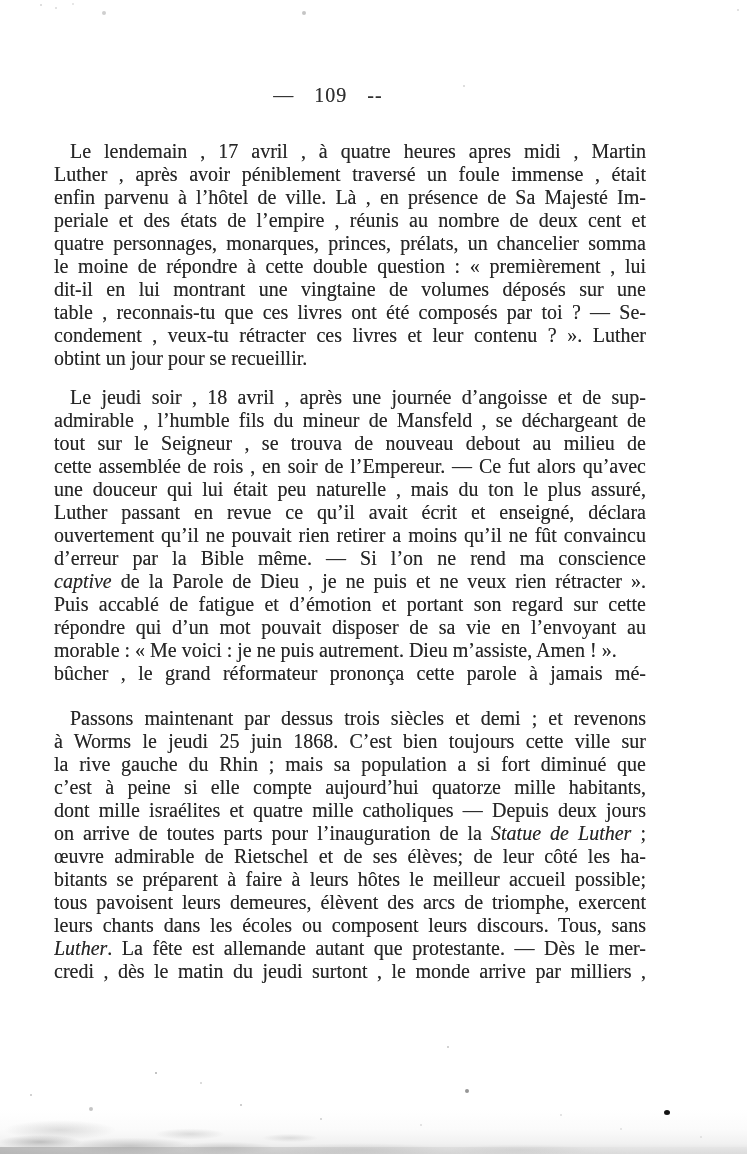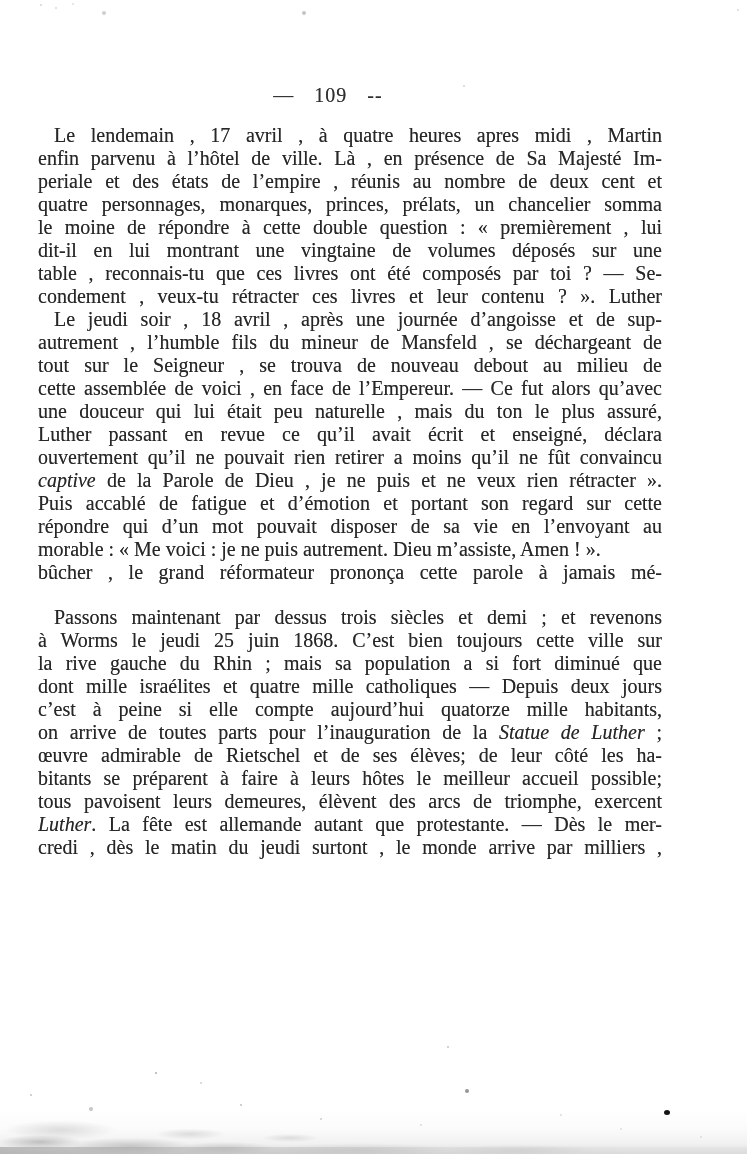--- a/index.html
+++ b/index.html
@@ -33,21 +33,21 @@
   .text-block {
     position: absolute;
     top: 124px;
     left: 38px;
     width: 624px;
     font-size: 20px;
     line-height: 23px;
     color: #272727;
     text-shadow: 0 0 0.6px rgba(40,40,40,0.55);
   }
-  .paragraph { margin: 0; }
+  .paragraph { margin: 16px; }
   .paragraph.gap { margin-top: 22px; }
   .line {
     text-align: justify;
     text-align-last: justify;
     height: 23px;
     overflow: hidden;
   }
   .line.noj { text-align-last: left; }
   .line.indent { text-indent: 16px; }
   .it { font-style: italic; }
@@ -114,51 +114,55 @@
 </style>
 </head>
 <body>
 
 <div class="page">
   <div class="specks"></div>
   <div class="pagenum">— 109 --</div>
   <div class="text-block">
       <div class="paragraph">
         <div class="line indent"><span>Le lendemain , 17 avril , à quatre heures apres midi , Martin</span></div>
+        <div class="line"><span>Luther , après avoir péniblement traversé un foule immense , était</span></div>
         <div class="line"><span>enfin parvenu à l’hôtel de ville. Là , en présence de Sa Majesté Im-</span></div>
         <div class="line"><span>periale et des états de l’empire , réunis au nombre de deux cent et</span></div>
         <div class="line"><span>quatre personnages, monarques, princes, prélats, un chancelier somma</span></div>
         <div class="line"><span>le moine de répondre à cette double question : « premièrement , lui</span></div>
         <div class="line"><span>dit-il en lui montrant une vingtaine de volumes déposés sur une</span></div>
         <div class="line"><span>table , reconnais-tu que ces livres ont été composés par toi ? — Se-</span></div>
         <div class="line"><span>condement , veux-tu rétracter ces livres et leur contenu ? ». Luther</span></div>
+        <div class="line noj"><span>obtint un jour pour se recueillir.</span></div>
       </div>
       <div class="paragraph">
         <div class="line indent"><span>Le jeudi soir , 18 avril , après une journée d’angoisse et de sup-</span></div>
-        <div class="line"><span>autrement , l’humble fils du mineur de Mansfeld , se déchargeant de</span></div>
+        <div class="line"><span>admirable , l’humble fils du mineur de Mansfeld , se déchargeant de</span></div>
         <div class="line"><span>tout sur le Seigneur , se trouva de nouveau debout au milieu de</span></div>
-        <div class="line"><span>cette assemblée de voici , en face de l’Empereur. — Ce fut alors qu’avec</span></div>
+        <div class="line"><span>cette assemblée de rois , en soir de l’Empereur. — Ce fut alors qu’avec</span></div>
         <div class="line"><span>une douceur qui lui était peu naturelle , mais du ton le plus assuré,</span></div>
         <div class="line"><span>Luther passant en revue ce qu’il avait écrit et enseigné, déclara</span></div>
         <div class="line"><span>ouvertement qu’il ne pouvait rien retirer a moins qu’il ne fût convaincu</span></div>
+        <div class="line"><span>d’erreur par la Bible même. — Si l’on ne rend ma conscience</span></div>
         <div class="line"><span class="it">captive</span><span> de la Parole de Dieu , je ne puis et ne veux rien rétracter ».</span></div>
         <div class="line"><span>Puis accablé de fatigue et d’émotion et portant son regard sur cette</span></div>
         <div class="line"><span>répondre qui d’un mot pouvait disposer de sa vie en l’envoyant au</span></div>
         <div class="line noj"><span>morable : « Me voici : je ne puis autrement. Dieu m’assiste, Amen ! ».</span></div>
         <div class="line"><span>bûcher , le grand réformateur prononça cette parole à jamais mé-</span></div>
       </div>
       <div class="paragraph gap">
         <div class="line indent"><span>Passons maintenant par dessus trois siècles et demi ; et revenons</span></div>
         <div class="line"><span>à Worms le jeudi 25 juin 1868. C’est bien toujours cette ville sur</span></div>
         <div class="line"><span>la rive gauche du Rhin ; mais sa population a si fort diminué que</span></div>
+        <div class="line"><span>c’est à peine si elle compte aujourd’hui quatorze mille habitants,</span></div>
         <div class="line"><span>dont mille israélites et quatre mille catholiques — Depuis deux jours</span></div>
-        <div class="line"><span>c’est à peine si elle compte aujourd’hui quatorze mille habitants,</span></div>
         <div class="line"><span>on arrive de toutes parts pour l’inauguration de la </span><span class="it">Statue de Luther</span><span> ;</span></div>
         <div class="line"><span>œuvre admirable de Rietschel et de ses élèves; de leur côté les ha-</span></div>
         <div class="line"><span>bitants se préparent à faire à leurs hôtes le meilleur accueil possible;</span></div>
         <div class="line"><span>tous pavoisent leurs demeures, élèvent des arcs de triomphe, exercent</span></div>
+        <div class="line"><span>leurs chants dans les écoles ou composent leurs discours. Tous, sans</span></div>
         <div class="line"><span class="it">Luther</span><span>. La fête est allemande autant que protestante. — Dès le mer-</span></div>
         <div class="line"><span>credi , dès le matin du jeudi surtont , le monde arrive par milliers ,</span></div>
       </div>
     </div>
   <div class="bottom-noise"></div>
   <div class="ink-dot"></div>
 </div>
 
 </body></html>

